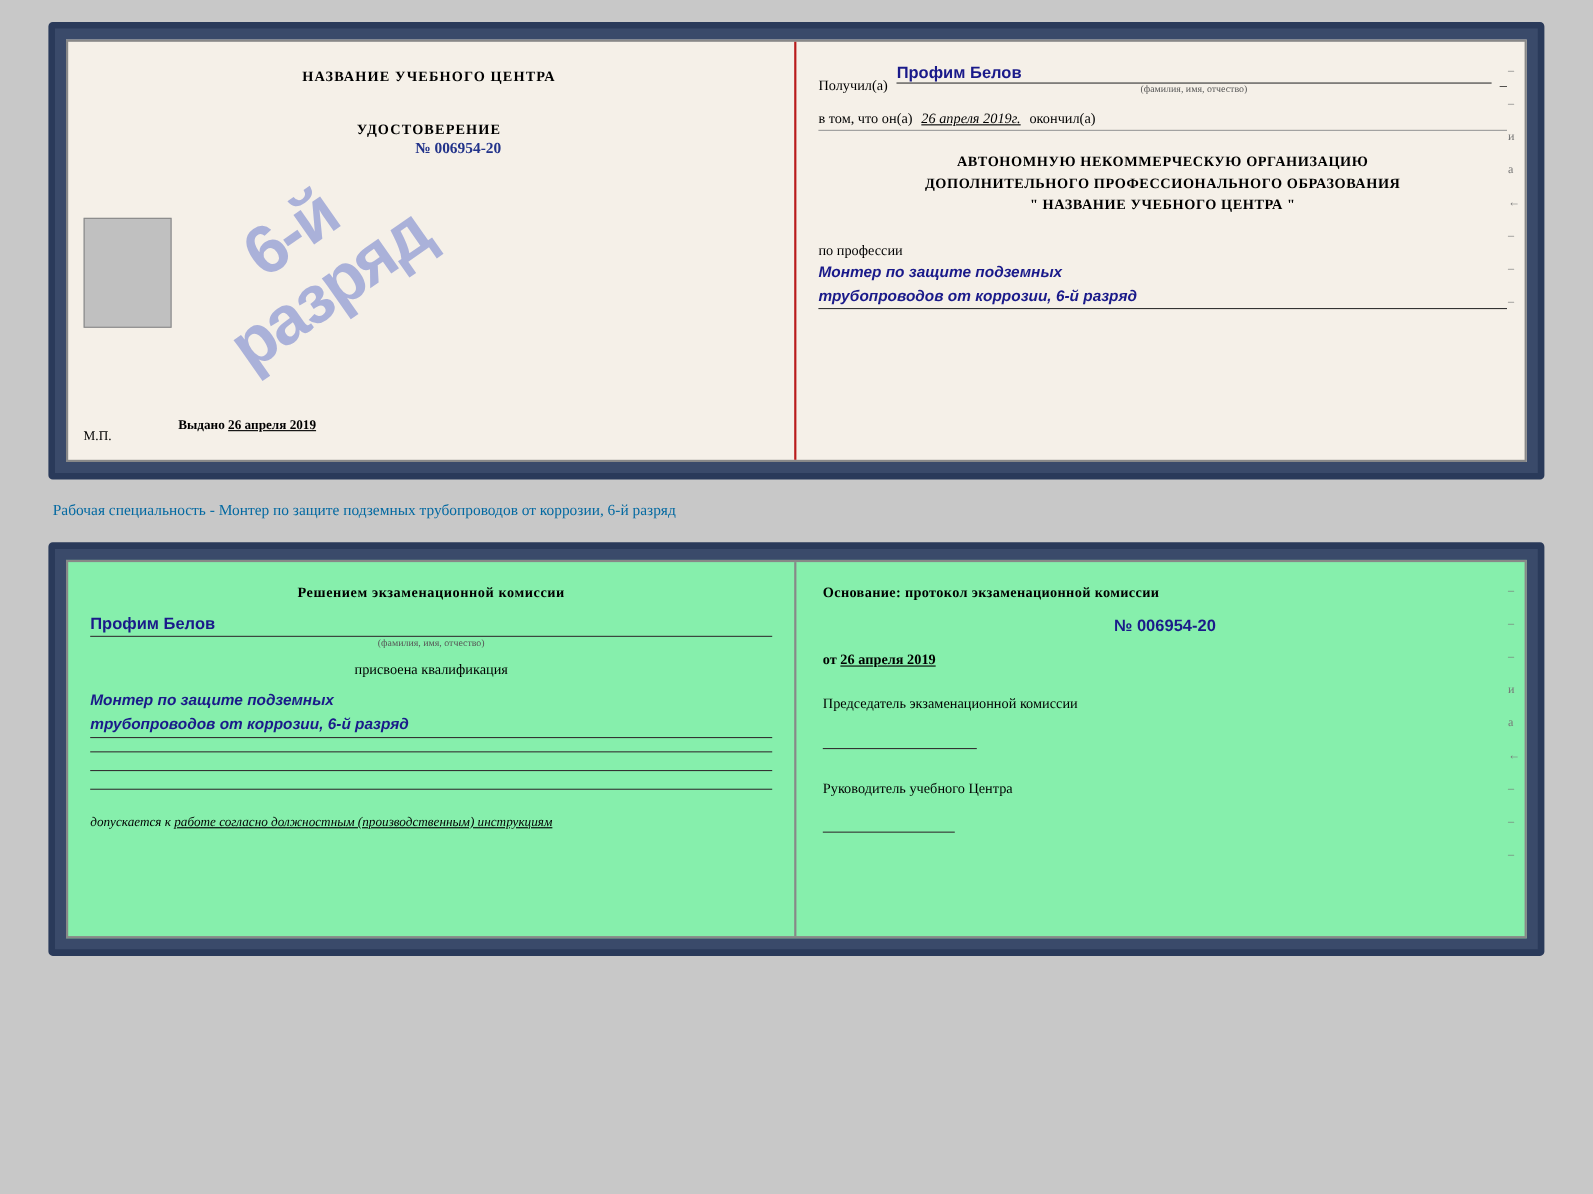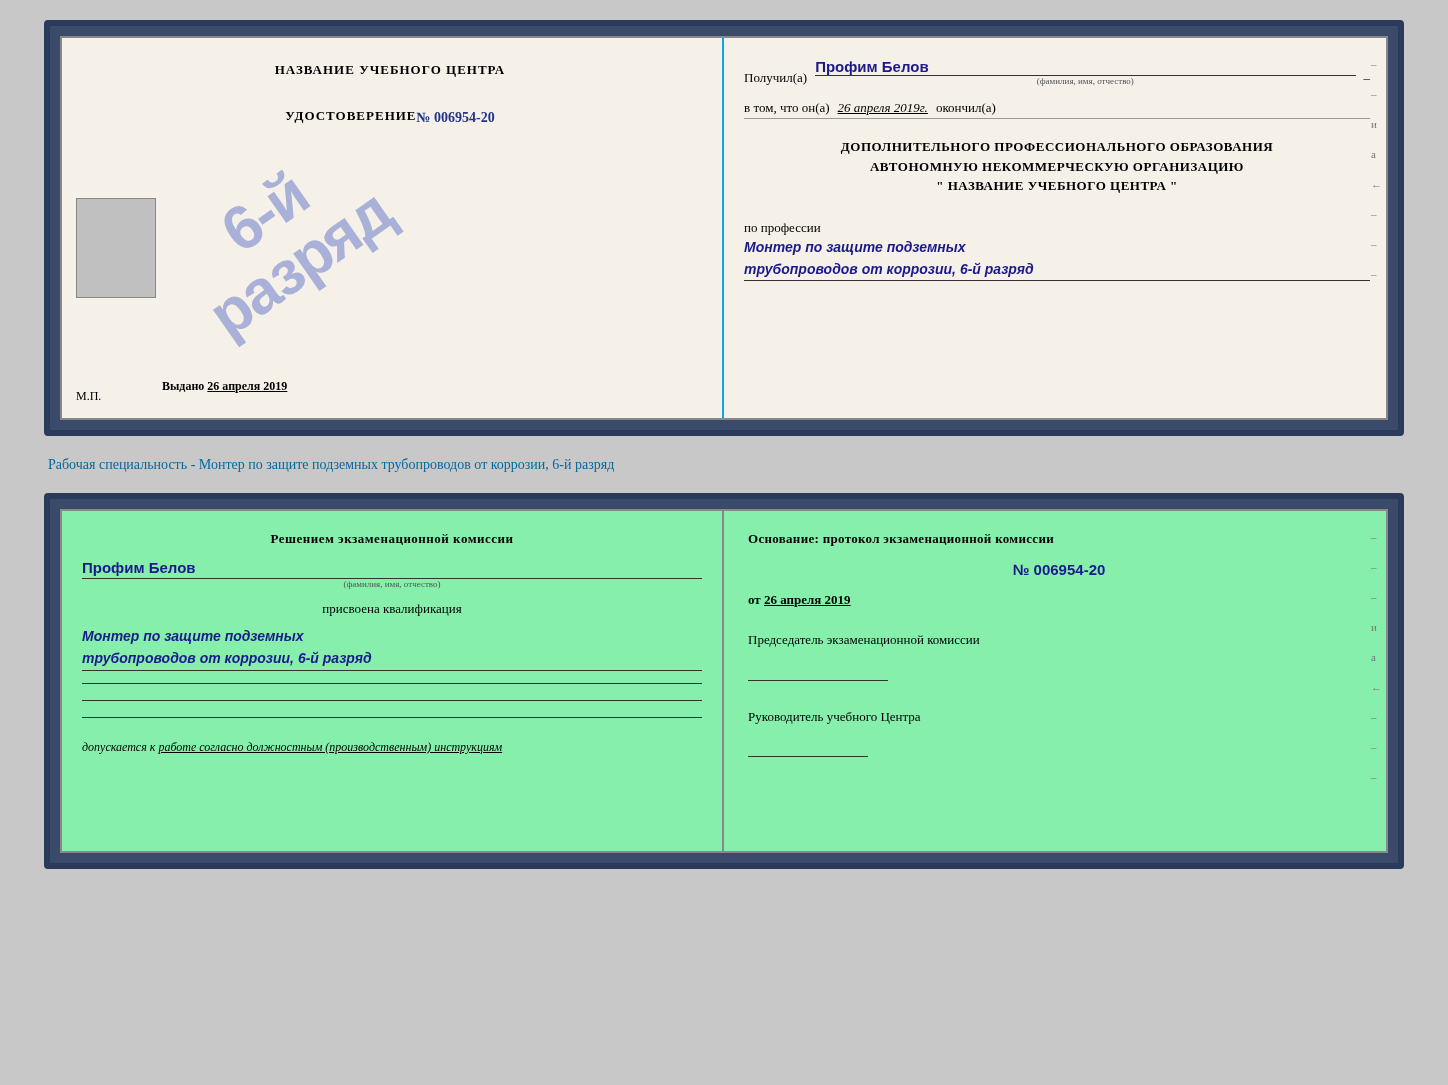--- a/index.html
+++ b/index.html
@@ -27,50 +27,51 @@
     .cert-inner {
       width: 100%;
       background: #f5f0e8;
       display: flex;
       border: 2px solid #888;
     }
 
     
     .cert-left {
       width: 50%;
-      border-right: 2px solid #0ea5e9;
+      border-right: 2px solid #b91c1c;
       padding: 24px 20px 16px 16px;
       display: flex;
       flex-direction: column;
       align-items: center;
       position: relative;
       min-height: 380px;
+      gap: 12px;
     }
     .cert-left-top-title {
       font-size: 13px;
       font-weight: bold;
       letter-spacing: 1px;
       text-align: center;
       margin-bottom: 10px;
       text-transform: uppercase;
     }
     .cert-left-photo {
       width: 80px;
       height: 100px;
       background: #c0c0c0;
       border: 1px solid #888;
       position: absolute;
       left: 14px;
       top: 160px;
     }
     .cert-left-middle {
       display: flex;
-      flex-direction: row;
-      align-items: flex-start;
-      margin-top: 20px;
+      flex-direction: column;
+      align-items: flex-end;
+      margin-top: 10px;
     }
     .cert-doc-title {
       font-size: 13px;
       font-weight: bold;
       text-align: center;
       letter-spacing: 1px;
       text-transform: uppercase;
     }
     .cert-doc-number {
       font-size: 14px;
@@ -350,22 +351,22 @@
         <span>–</span>
       </div>
 
       <div style="display:flex; align-items:flex-end; gap:8px; font-size:13px; margin-bottom:4px; border-bottom:1px solid #999; padding-bottom:2px;">
         <span>в том, что он(а)</span>
         <span style="font-style:italic; text-decoration:underline; font-size:13px;">26 апреля 2019г.</span>
         <span>окончил(а)</span>
       </div>
 
       <div class="cert-block-org">
+        <div>АВТОНОМНУЮ НЕКОММЕРЧЕСКУЮ ОРГАНИЗАЦИЮ</div>
         <div>ДОПОЛНИТЕЛЬНОГО ПРОФЕССИОНАЛЬНОГО ОБРАЗОВАНИЯ</div>
-        <div>АВТОНОМНУЮ НЕКОММЕРЧЕСКУЮ ОРГАНИЗАЦИЮ</div>
         <div class="quotes">" НАЗВАНИЕ УЧЕБНОГО ЦЕНТРА "</div>
       </div>
 
       <div style="margin-top:6px;">
         <div class="cert-profession-label">по профессии</div>
         <div class="cert-profession-value">
           <span>Монтер по защите подземных</span><br>
           <span>трубопроводов от коррозии, 6-й разряд</span>
         </div>
       </div>

